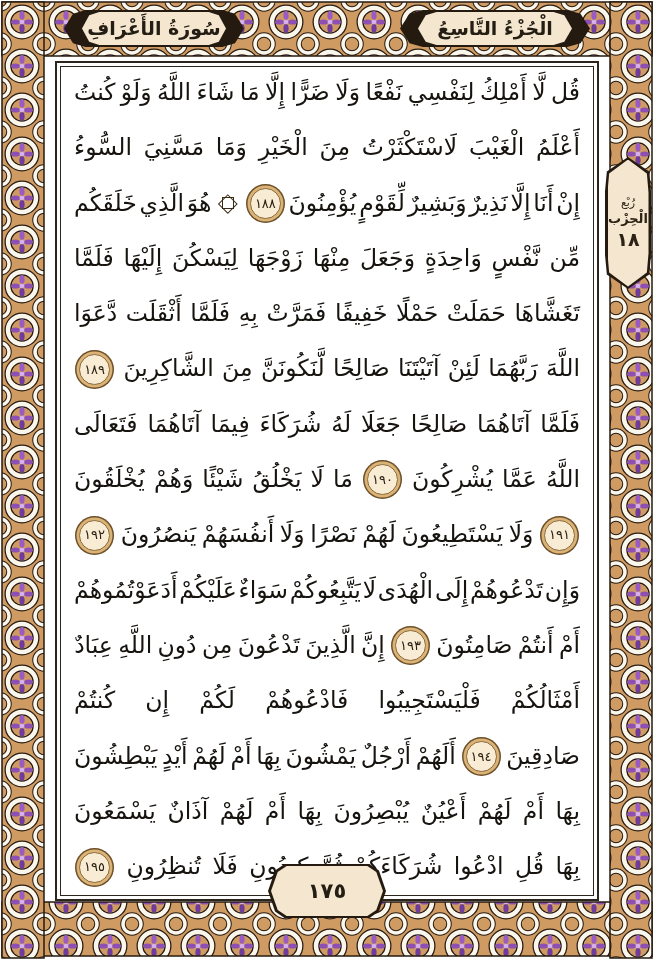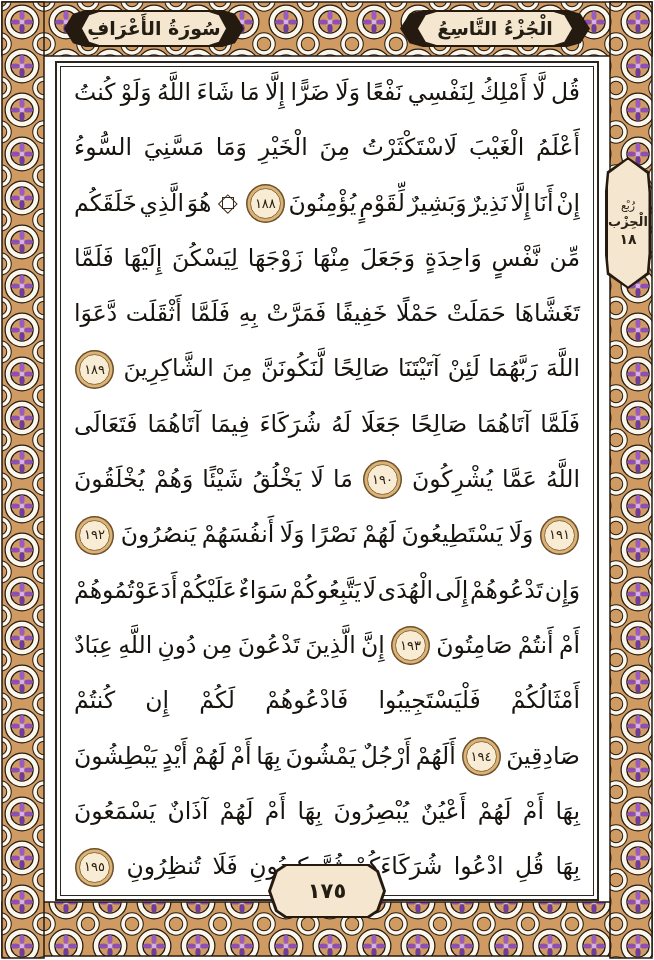--- a/index.html
+++ b/index.html
@@ -26,21 +26,21 @@
 
   
   .side-marker{position:absolute;right:3px;top:157px;width:46px;height:132px;background:var(--outline-dark);
     clip-path:polygon(50% 0,96% 11%,100% 26%,100% 74%,96% 89%,50% 100%,4% 89%,0 74%,0 26%,4% 11%);
     z-index:3;display:flex}
   .side-marker-inner{flex:1;margin:2.5px;background:var(--cream);
     clip-path:polygon(50% 0,96% 11%,100% 26%,100% 74%,96% 89%,50% 100%,4% 89%,0 74%,0 26%,4% 11%);
     display:flex;flex-direction:column;align-items:center;justify-content:center;gap:2px}
   .side-marker-inner .l1{font-size:11px;color:#2c2215}
   .side-marker-inner .l2{font-size:13px;font-weight:bold;color:#2c2215}
-  .side-marker-inner .l3{font-size:14px;font-weight:bold;color:#2c2215}
+  .side-marker-inner .l3{font-size:19px;font-weight:bold;color:#2c2215}
 
   
   .page-num-cartouche{position:absolute;left:50%;transform:translateX(-50%);top:864px;width:118px;height:54px;
     background:var(--outline-dark);
     clip-path:polygon(0 50%,6% 12%,14% 0,86% 0,94% 12%,100% 50%,94% 88%,86% 100%,14% 100%,6% 88%);
     z-index:3;display:flex}
   .page-num-inner{flex:1;margin:2px 3px;background:var(--cream);
     clip-path:polygon(0 50%,6% 12%,14% 0,86% 0,94% 12%,100% 50%,94% 88%,86% 100%,14% 100%,6% 88%);
     display:flex;align-items:center;justify-content:center}
   .page-num-label{font-size:21px;font-weight:bold;color:#241d14}

